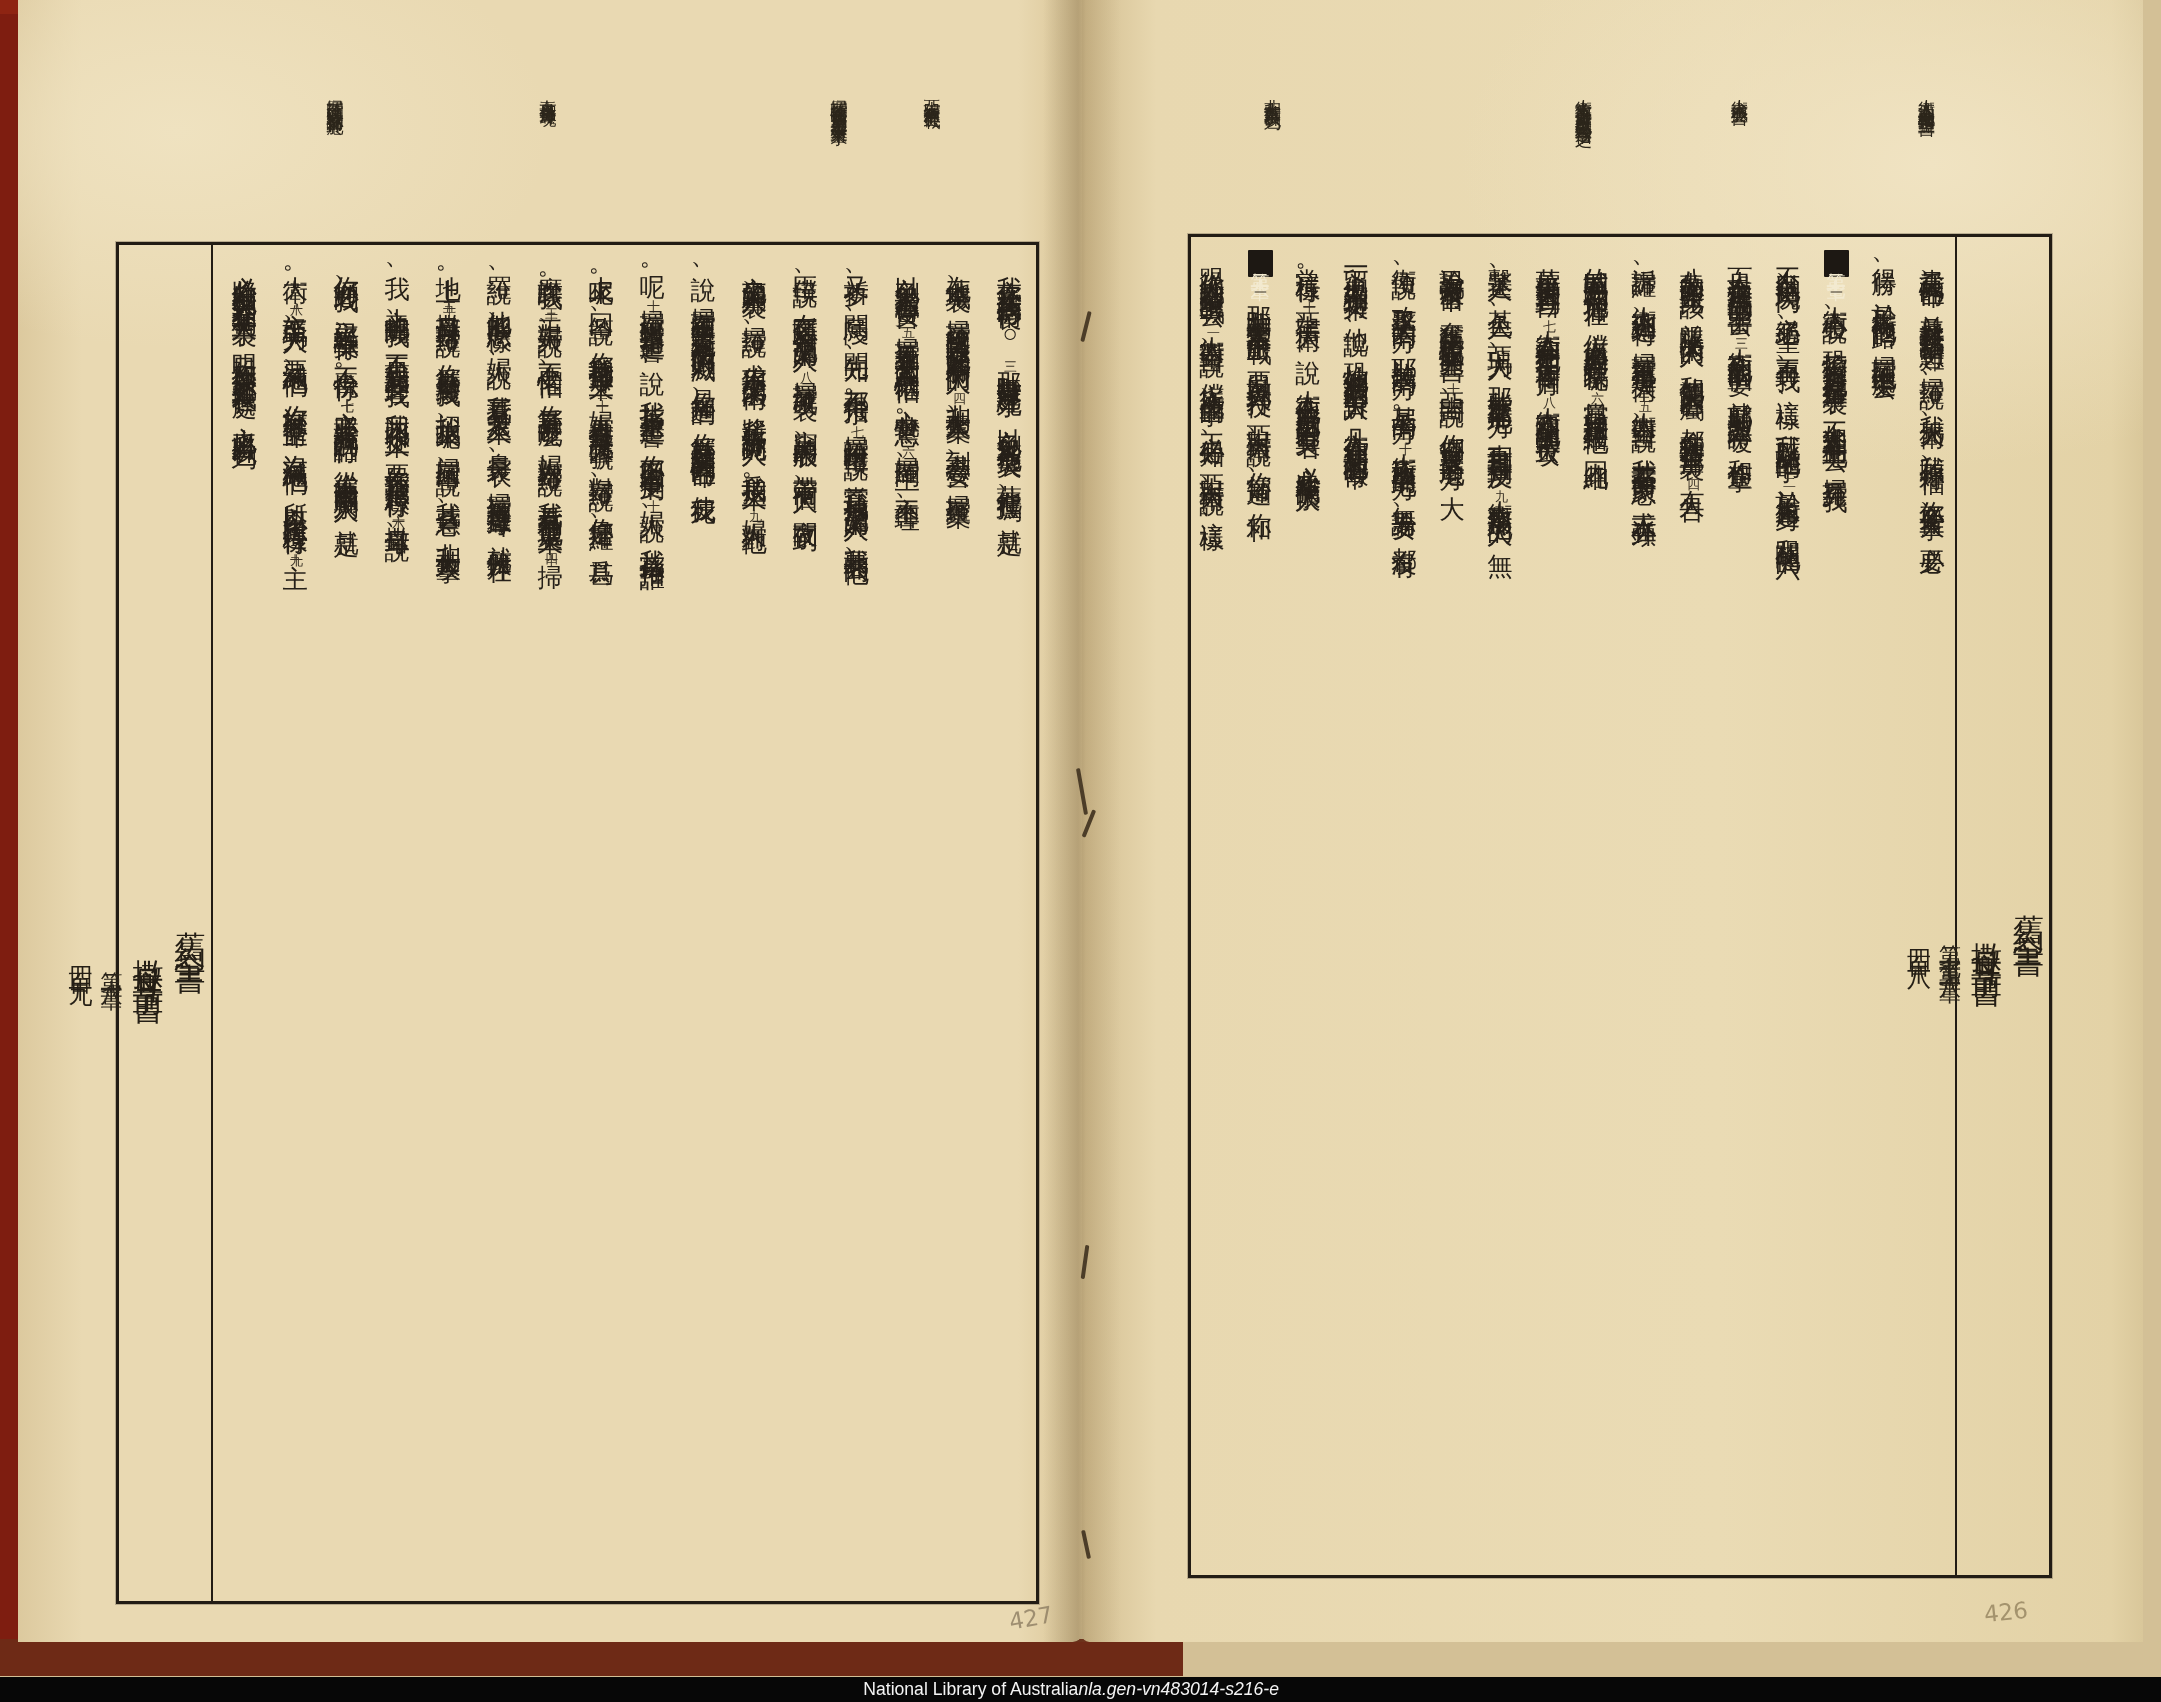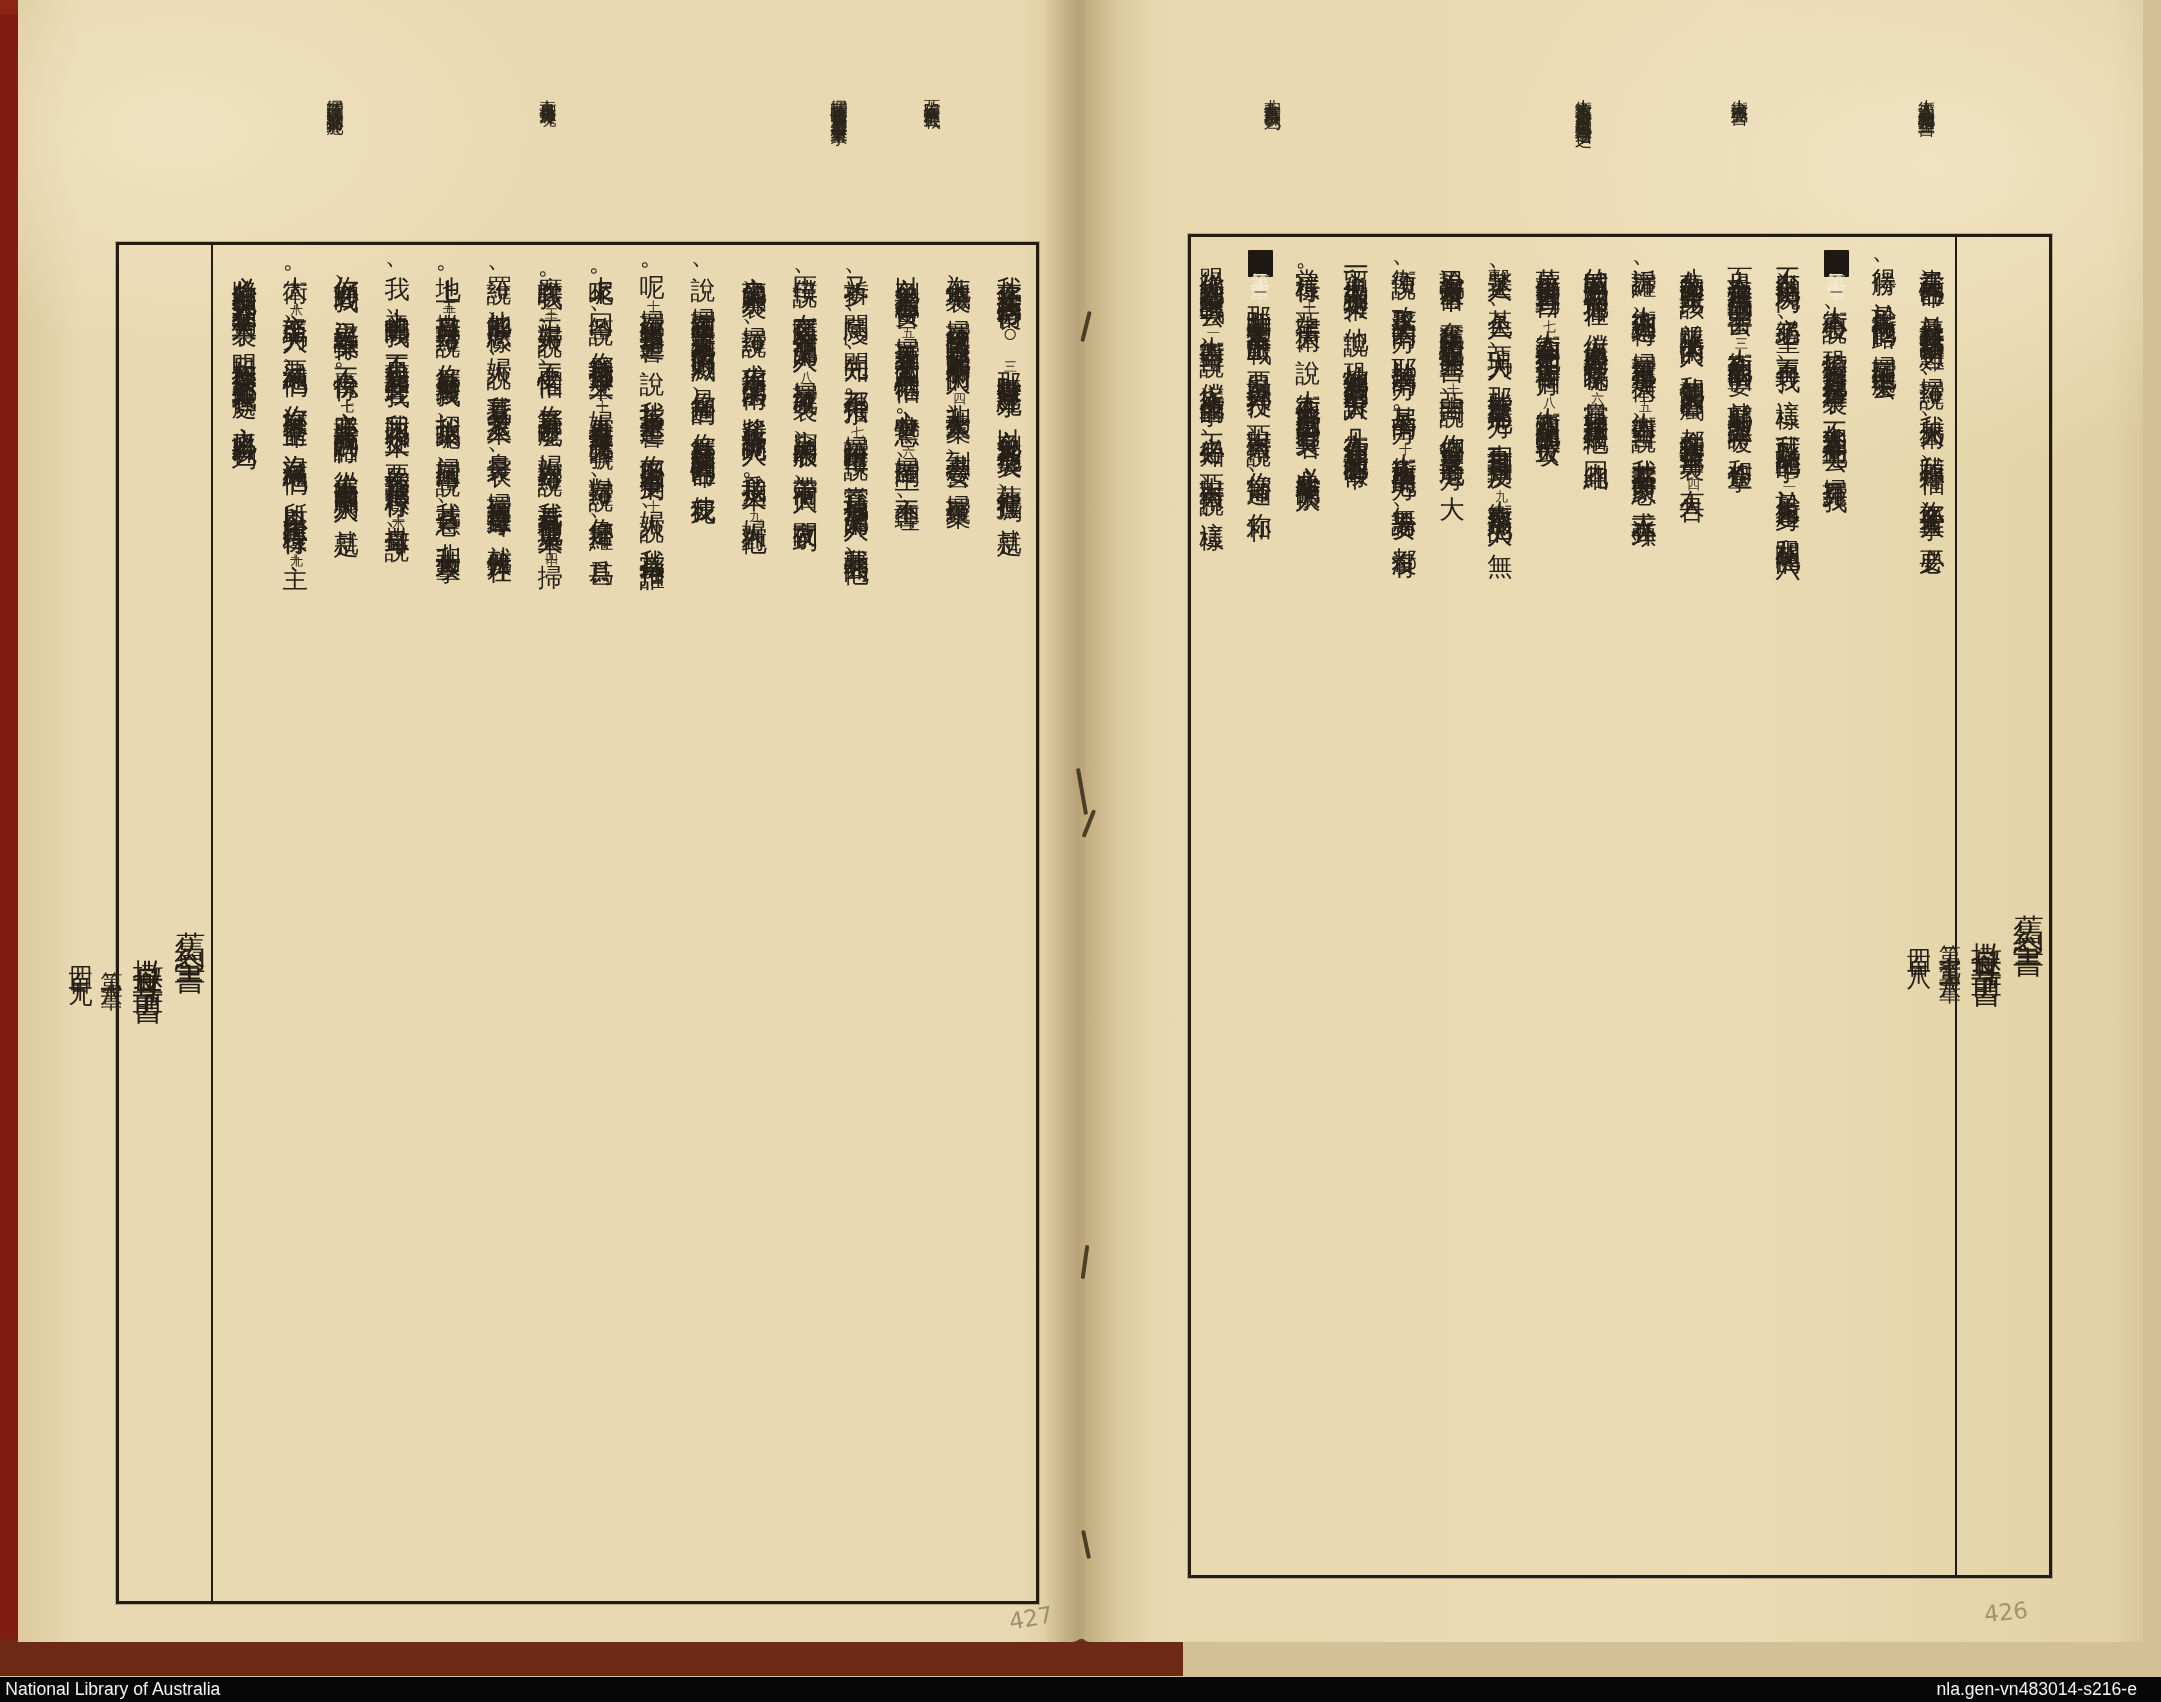--- a/index.html
+++ b/index.html
@@ -55,24 +55,24 @@
   .page.left .col{block-size:51px;}
   .chapbox{background:#1d1813;color:#f3ead0;font-size:19px;letter-spacing:2.1px;
     padding:7.3px 3.1px 8.3px 3.1px;margin:2.1px 0 7.3px 0;display:inline-block;border-radius:1px;}
   .verse{font-size:13px;letter-spacing:0.5px;color:#3a3226;display:inline-block;margin:1px 0;}
   
   .pencil{position:absolute;color:#8d7d62;font-size:23px;font-family:"DejaVu Sans","Liberation Sans",sans-serif;opacity:.8;}
   .pencil.p427{left:1009px;top:1605px;transform:rotate(-10deg);}
   .pencil.p426{left:1984px;top:1599px;transform:rotate(-6deg);color:#94835f;}
   
   .bottombar{position:absolute;left:0;bottom:0;width:2161px;height:26.5px;background:#070707;
-    display:flex;justify-content:space-between;align-items:center;}
+    display:flex;justify-content:center;align-items:center;}
   .bar-text{color:#f4f4f4;font-size:17.6px;font-family:"Liberation Sans","DejaVu Sans",sans-serif;}
   .bar-left{margin-left:5.2px;}
-  .bar-right{margin-right:24px;}
+  .bar-right{margin-right:24px;font-style:italic;}
 </style>
 </head>
 <body>
 
 <div class="backdrop"></div>
 <div class="cover-edge-left"></div>
 <div class="cover-edge-bottom"></div>
 <div class="cover-corner-topleft"></div>
 
 <div class="page left">

